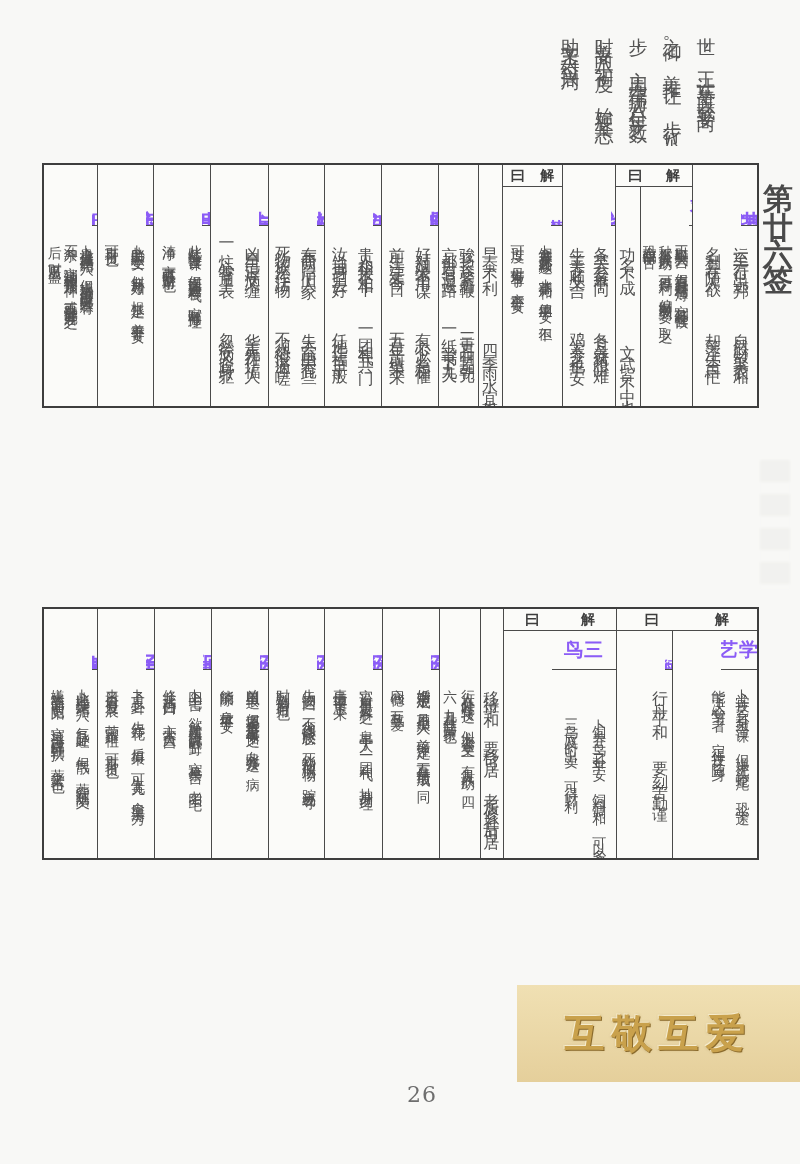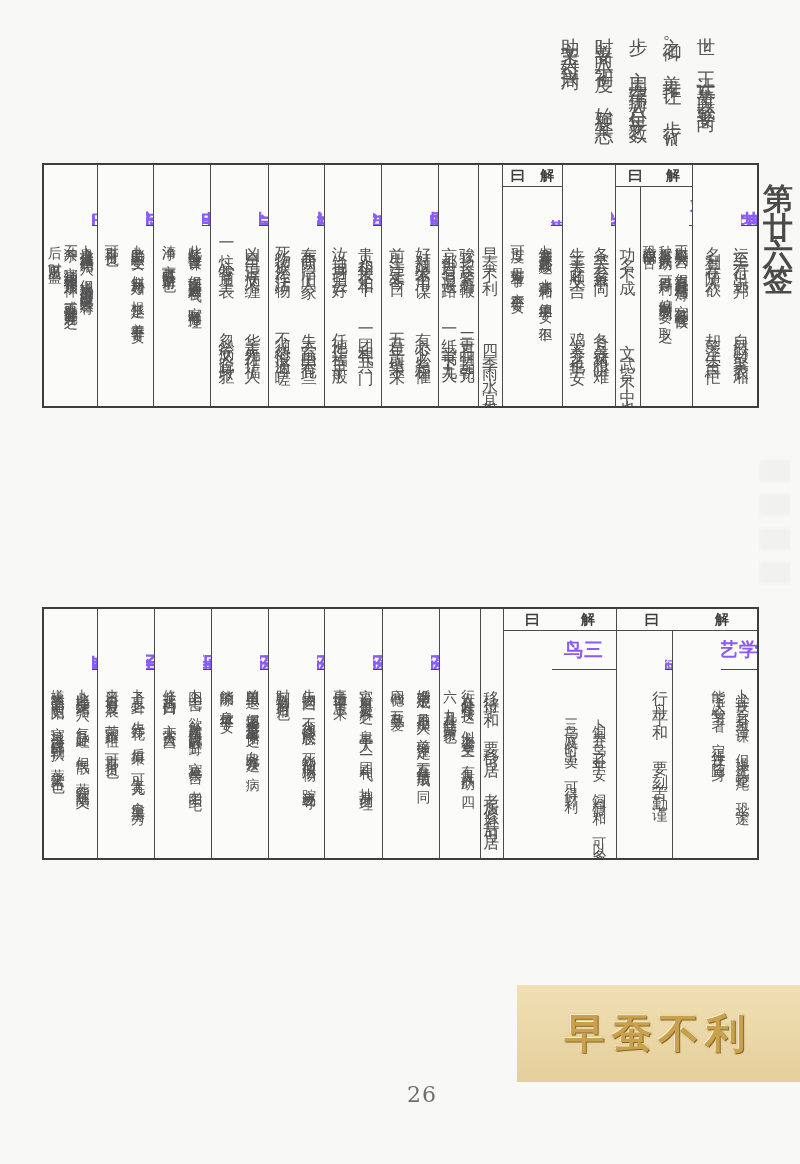--- a/index.html
+++ b/index.html
@@ -362,15 +362,15 @@
               <div>能下决心学习者　定得技艺随身</div>
             </div>
           </div>
         </div>
       </div>
     </div>
 
   <div class="page-number">26</div>
 
   <div class="watermark">
-    <span class="watermark-text">早蚕不利</span>
+    <span class="watermark-text">互敬互爱</span>
   </div>
 </div>
 
 </body></html>

